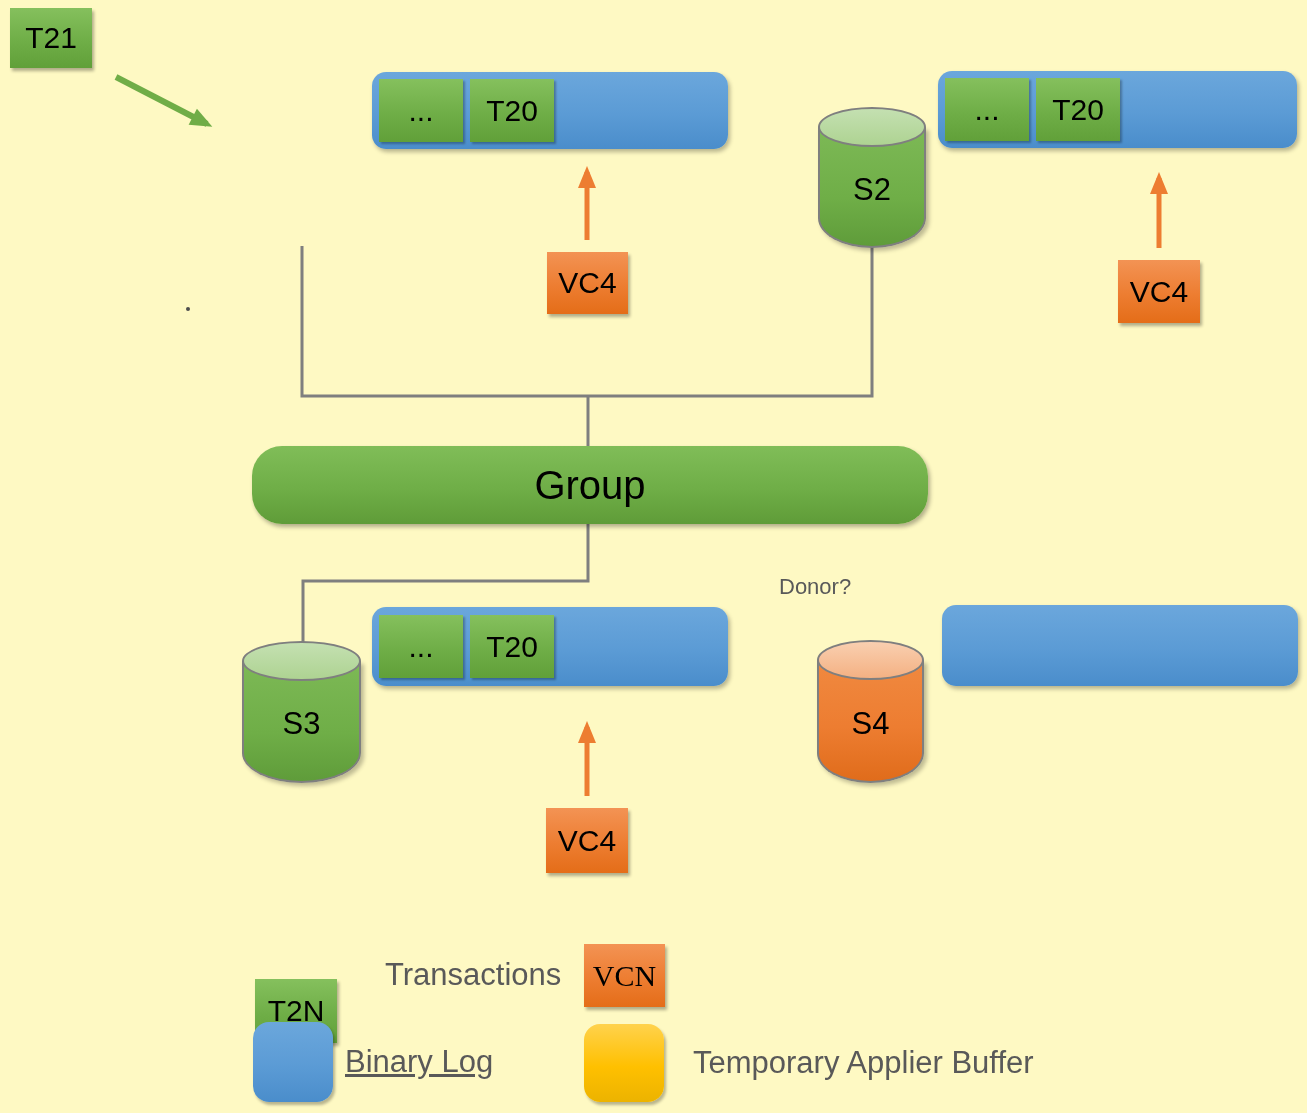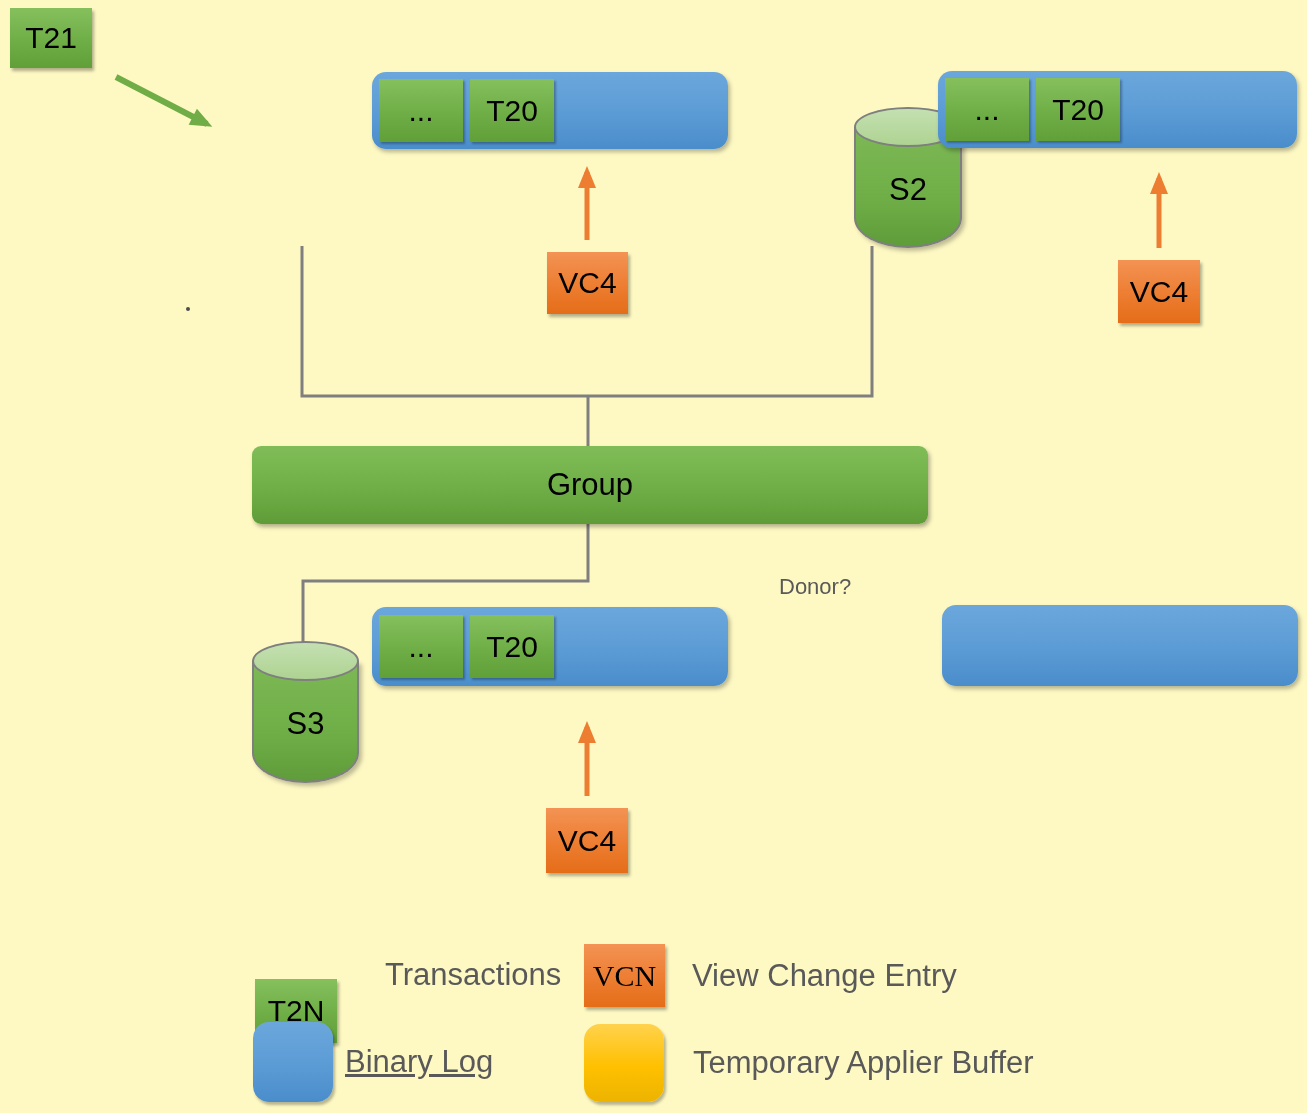--- a/index.html
+++ b/index.html
@@ -56,25 +56,25 @@
   .cylinder.orange .cyl-body{background:linear-gradient(180deg,#f08940 0%,#ed7d31 55%,#e06c1b 100%);}
   .cylinder.orange .cyl-top{background:linear-gradient(180deg,#f9cfb0 0%,#f4b183 100%);}
   .cyl-label{
     position:absolute;left:0;right:0;top:24px;bottom:0;
     display:flex;align-items:center;justify-content:center;
     font-size:31px;color:#000;
   }
 
   
   .group-pill{
-    border-radius:9px;
+    border-radius:30px;
     background:linear-gradient(180deg,#80bd58 0%,#6fae47 55%,#5f9c38 100%);
     box-shadow:2px 3px 4px rgba(0,0,0,.30);
     display:flex;align-items:center;justify-content:center;
-    font-size:31px;color:#000;
+    font-size:40px;color:#000;
   }
   .donor{font-size:22px;color:#595959;}
 
   
   .legend-label{display:flex;align-items:center;font-size:31px;color:#595959;}
   .legend-blue{
     border-radius:16px;
     background:linear-gradient(180deg,#6ba7dc 0%,#5b9bd5 55%,#4a8dcb 100%);
     box-shadow:2px 3px 3px rgba(0,0,0,.28);
   }
@@ -115,52 +115,56 @@
   <div class="abs tbox" style="left:10px;top:8px;width:82px;height:60px;">T21</div>
 
   <div class="abs dot" style="left:186px;top:307px;"></div>
 
   <div class="abs binlog" style="left:372px;top:72px;width:356px;height:77px;">
     <div class="entry">...</div>
     <div class="entry">T20</div>
   </div>
   <div class="abs vcbox" style="left:547px;top:252px;width:81px;height:62px;">VC4</div>
 
-  <div class="cylinder" style="left:818px;top:107px;width:108px;height:141px;margin-left:36px;">
+  <div class="cylinder" style="left:818px;top:107px;width:108px;height:141px;">
     <div class="cyl-body"></div>
     <div class="cyl-top"></div>
     <div class="cyl-label">S2</div>
   </div>
   <div class="abs binlog" style="left:938px;top:71px;width:359px;height:77px;">
     <div class="entry">...</div>
     <div class="entry">T20</div>
   </div>
   <div class="abs vcbox" style="left:1118px;top:260px;width:82px;height:63px;">VC4</div>
 
   <div class="abs group-pill" style="left:252px;top:446px;width:676px;height:78px;">Group</div>
 
-  <div class="cylinder" style="left:252px;top:641px;width:107px;height:142px;">
+  <div class="cylinder" style="left:242px;top:641px;width:107px;height:142px;padding-left:12px;">
     <div class="cyl-body"></div>
     <div class="cyl-top"></div>
     <div class="cyl-label">S3</div>
   </div>
   <div class="abs binlog" style="left:372px;top:607px;width:356px;height:79px;">
     <div class="entry">...</div>
     <div class="entry">T20</div>
   </div>
   <div class="abs vcbox" style="left:546px;top:808px;width:82px;height:65px;">VC4</div>
 
   <div class="abs donor" style="left:779px;top:574px;">Donor?</div>
+  <div class="cylinder orange" style="left:817px;top:640px;width:107px;height:143px;">
+    <div class="cyl-body"></div>
+    <div class="cyl-top"></div>
+    <div class="cyl-label">S4</div>
+  </div>
   <div class="abs binlog" style="left:942px;top:605px;width:356px;height:81px;"></div>
 
   <div class="abs tbox" style="left:255px;top:943px;width:82px;height:64px;margin-top:36px;">T2N</div>
   <div class="abs legend-label" style="left:353px;top:943px;height:64px;margin-left:32px;">Transactions</div>
 
   <div class="abs vcbox" style="left:584px;top:944px;width:81px;height:63px;font-family:Liberation Serif, serif;">VCN</div>
-  <div class="abs legend-label" style="left:692px;top:944px;height:63px;">View Change Entry</div>
 
   <div class="abs legend-blue" style="left:253px;top:1022px;width:80px;height:80px;"></div>
   <div class="abs legend-label" style="left:345px;top:1022px;height:80px;text-decoration:underline;">Binary Log</div>
 
   <div class="abs legend-yellow" style="left:584px;top:1024px;width:80px;height:78px;"></div>
   <div class="abs legend-label" style="left:693px;top:1024px;height:78px;">Temporary Applier Buffer</div>
 
 </div>
 
 </body></html>

